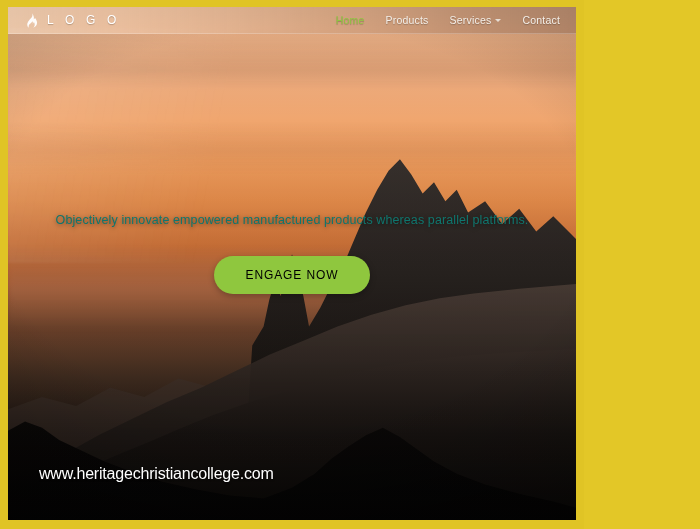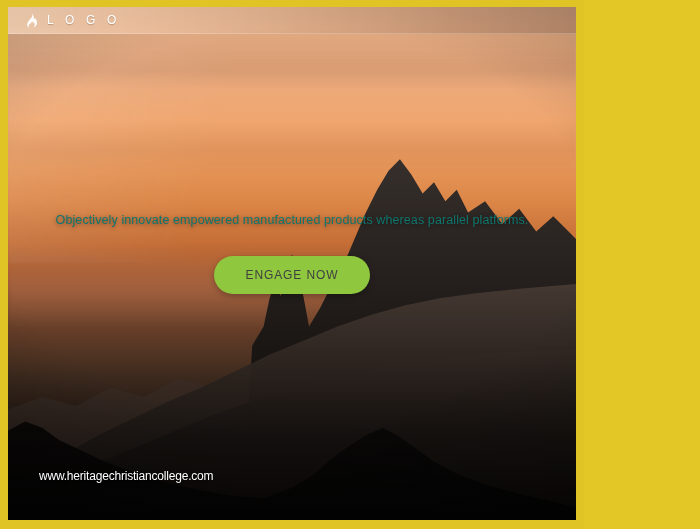--- a/index.html
+++ b/index.html
@@ -191,37 +191,37 @@
     color:#0f766e;
     font-size:12.5px;
     font-weight:400;
     letter-spacing:.1px;
     text-shadow:0 1px 4px rgba(0,0,0,.5);
   }
   .cta-wrap{ margin-top:29px; }
   .cta-button{
     display:inline-block;
     background:#8fc73e;
-    color:#404040;
+    color:#000000;
     font-size:12px;
     letter-spacing:.9px;
     padding:12px 31px;
     border:none;
     border-radius:26px;
     cursor:pointer;
     font-family:"Liberation Sans", sans-serif;
     box-shadow:0 2px 6px rgba(0,0,0,.28);
   }
 
   
   .watermark{
     position:absolute;
     left:31px; bottom:37px;
     color:#ffffff;
-    font-size:12px;
+    font-size:16px;
     letter-spacing:-0.2px;
     z-index:5;
     text-shadow:0 1px 2px rgba(0,0,0,.6);
   }
 </style>
 </head>
 <body>
 
 <div class="page-frame">
   <div class="hero">
@@ -237,20 +237,35 @@
     <div class="vignette"></div>
 
     <nav class="navbar">
       <div class="brand">
         <svg class="flame-icon" viewBox="0 0 24 28">
           <path d="M13.2 0.4c1.4 3.9 0.3 6.3-1.4 8.6-1.8 2.4-4.3 4.4-6.2 7.2-2.6 3.9-2.1 9.1 1.6 11.3-1.1-2.6-0.4-5.4 1.6-7.1 1.7-1.5 3.9-2.7 5.2-5.1 0.8 1.9 0.6 3.4 0.1 4.9 1.1-0.9 1.9-2.1 2.4-3.4 1.3 2.2 1.9 4.6 1.2 7-0.5 1.7-1.6 3-2.9 3.8 4.3-1 7.6-4.7 7.6-9.3 0-3.5-1.8-6.3-3.8-8.8-0.6 1.1-1.4 1.9-2.4 2.3 1.1-3.9-0.6-8.2-3-11.4z" fill="#ffffff" opacity="0.95"></path>
         </svg>
         <span class="brand-text">L O G O</span>
       </div>
 
+      <div class="nav-links">
+        <a class="nav-link active" href="#">
+          <span>Home</span>
+        </a>
+        <a class="nav-link" href="#">
+          <span>Products</span>
+        </a>
+        <a class="nav-link" href="#">
+          <span>Services</span>
+          <i class="caret"></i>
+        </a>
+        <a class="nav-link" href="#">
+          <span>Contact</span>
+        </a>
+      </div>
     </nav>
 
     <div class="hero-copy">
       <p class="hero-sub">Objectively innovate empowered manufactured products whereas parallel platforms.</p>
       <div class="cta-wrap">
         <button class="cta-button">ENGAGE NOW</button>
       </div>
     </div>
 
     <div class="watermark">www.heritagechristiancollege.com</div>

